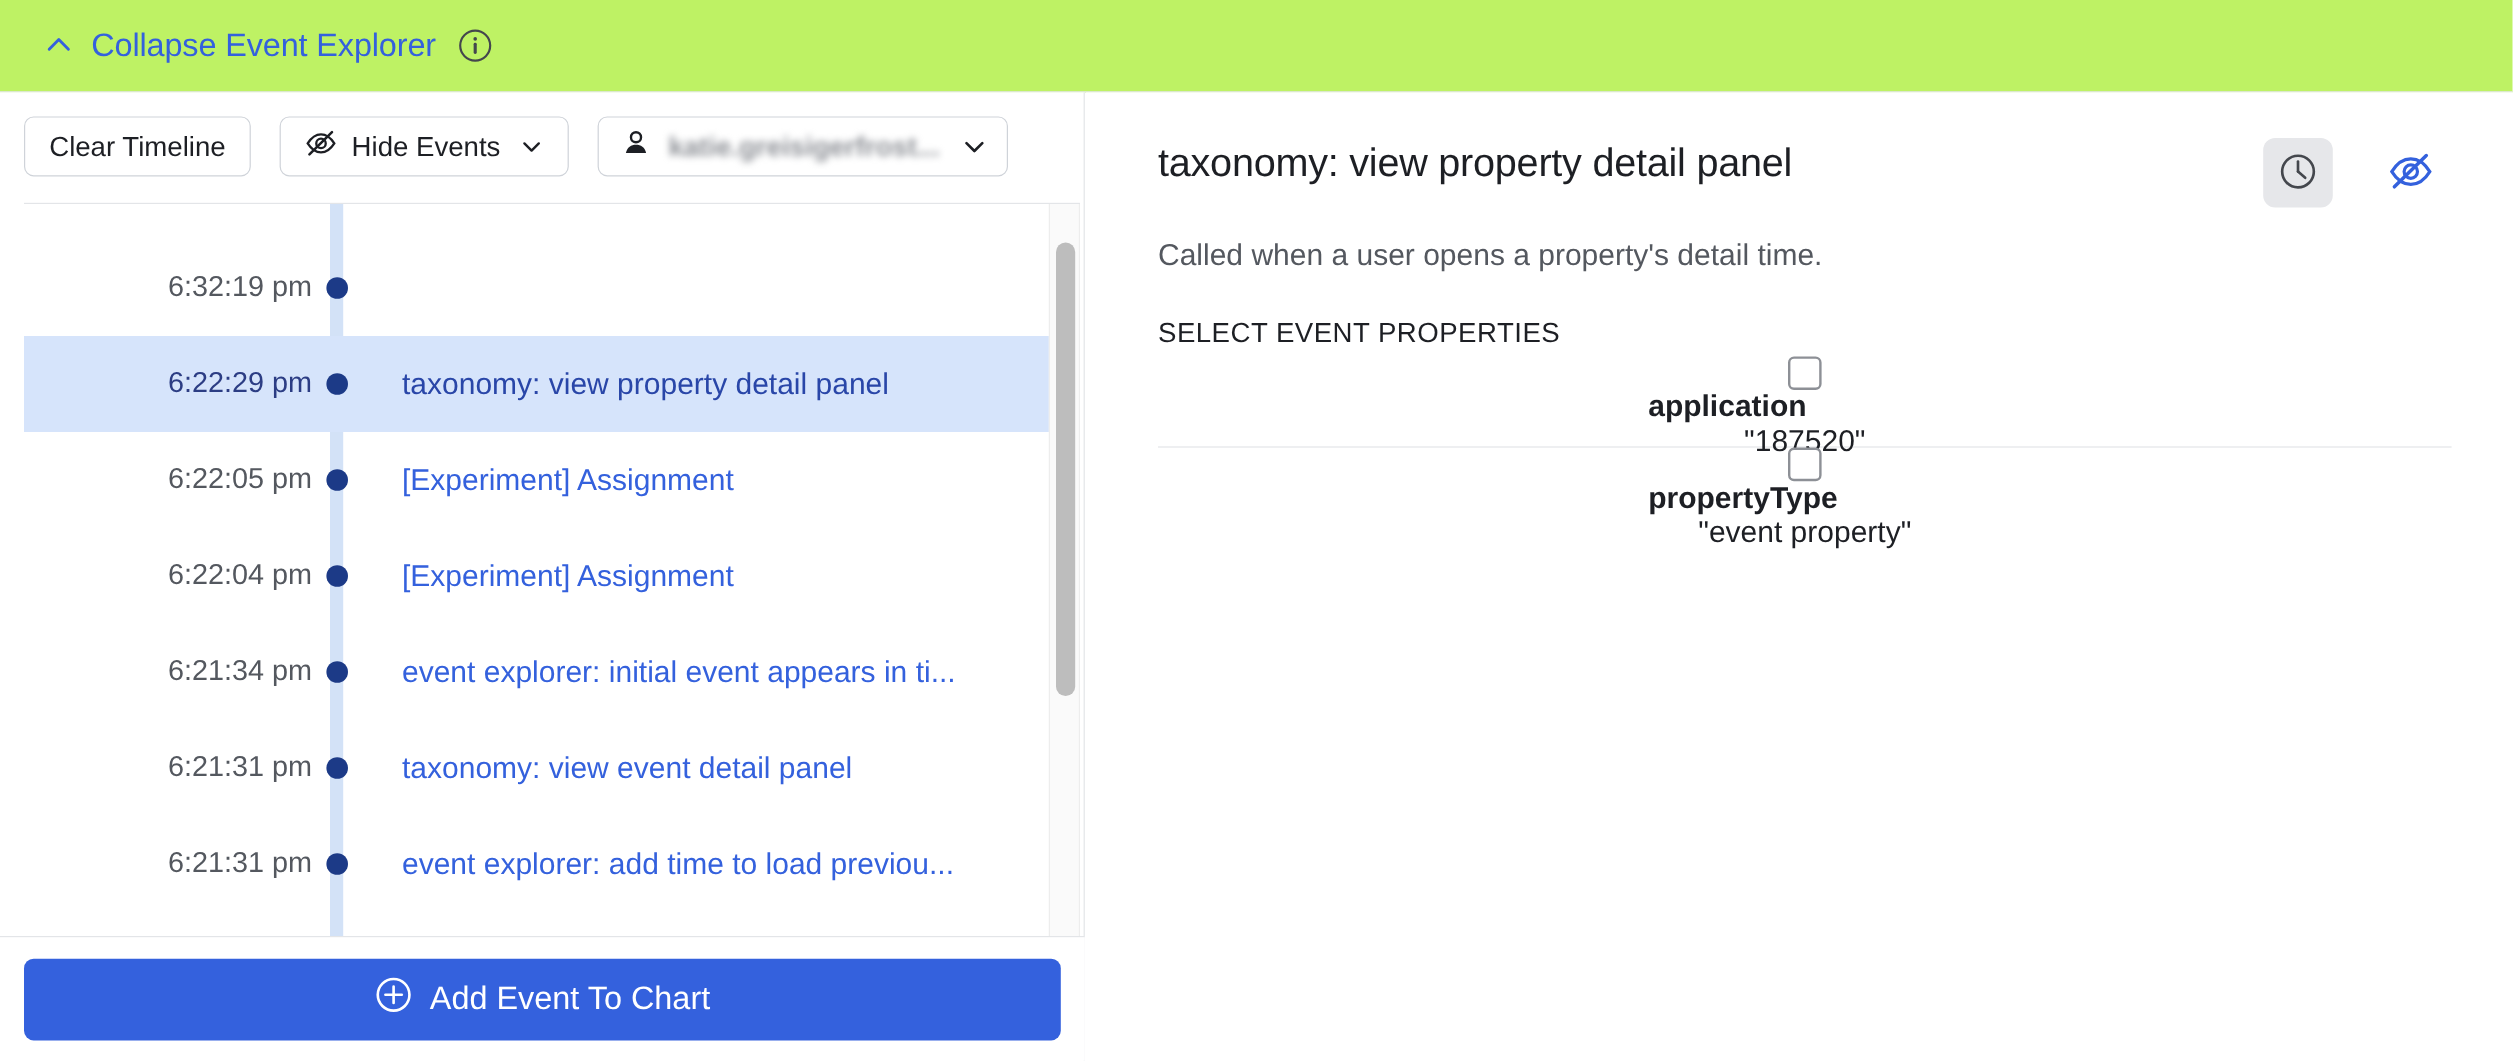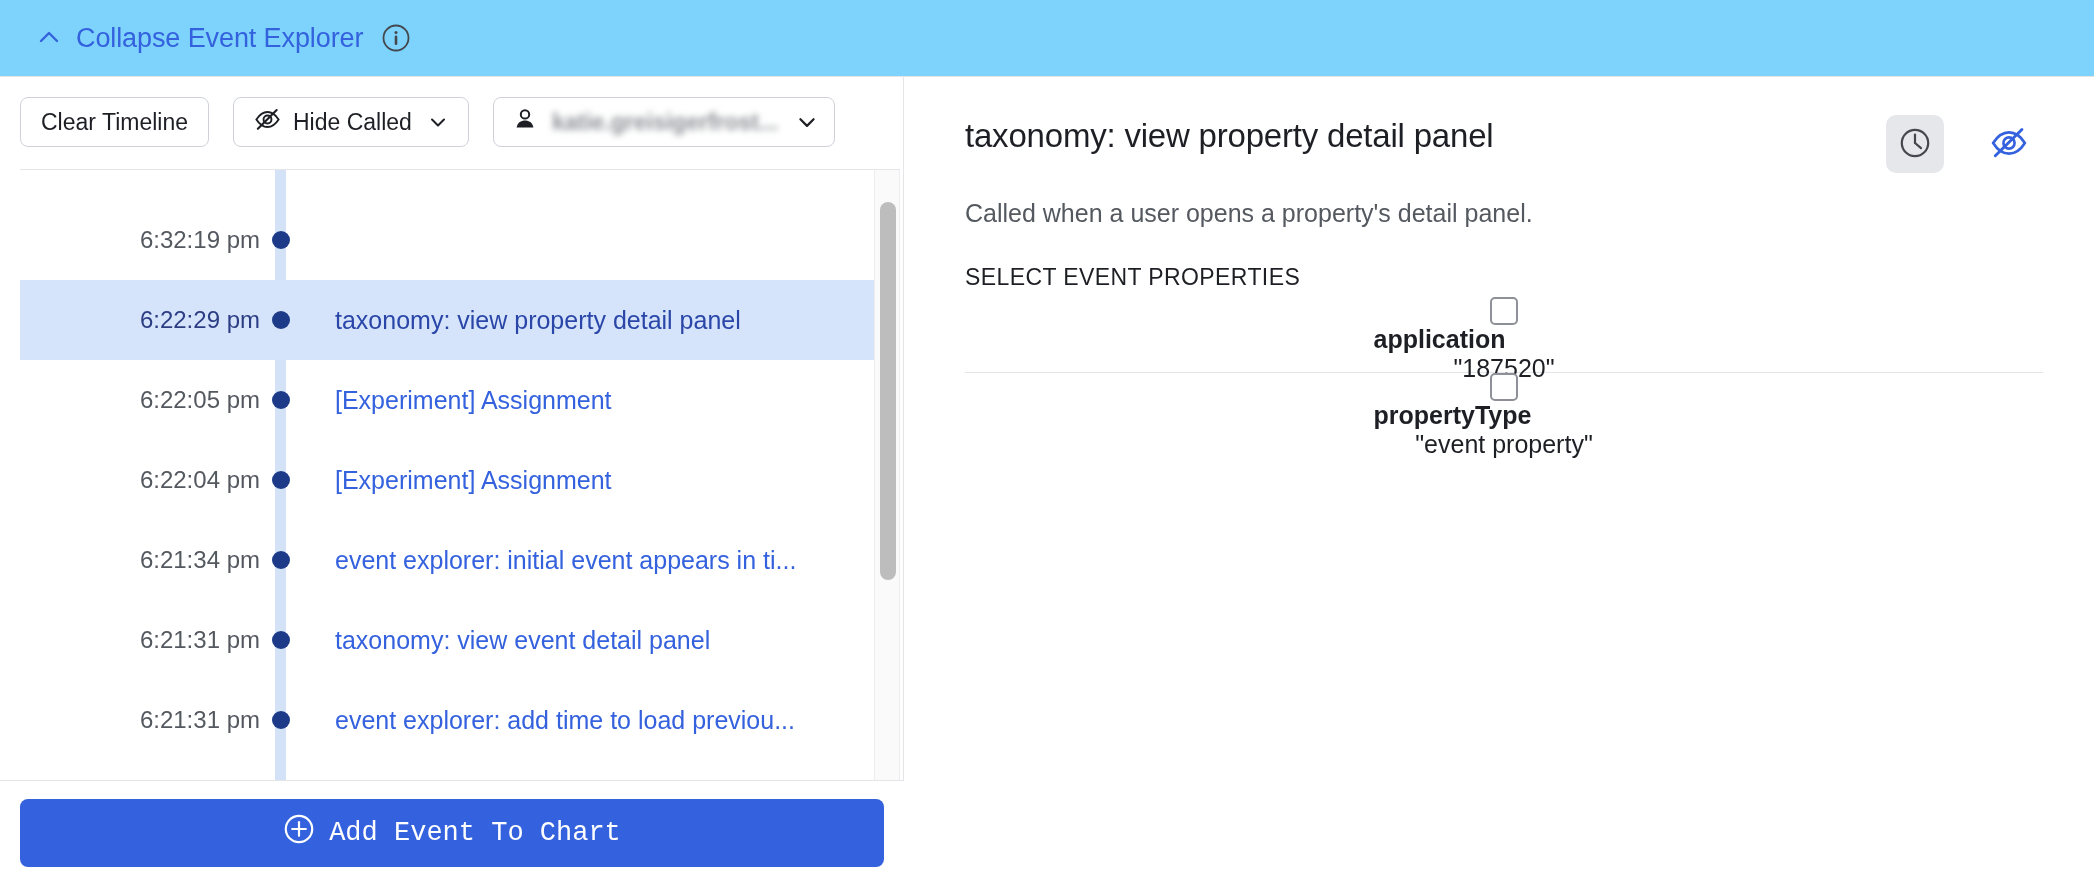--- a/index.html
+++ b/index.html
@@ -17,21 +17,21 @@
     height: 884px;
     background: #ffffff;
     overflow: hidden;
   }
 
   
   .topbar {
     position: absolute;
     left: 0; top: 0;
     width: 2094px; height: 77px;
-    background: #7dd3fc;
+    background: #bef264;
     border-bottom: 1px solid #e3e5e8;
     display: flex;
     align-items: center;
     padding-left: 36px;
   }
   .collapse-link {
     display: flex;
     align-items: center;
     gap: 14px;
     cursor: pointer;
@@ -213,21 +213,21 @@
     background: #3461dd;
     border: none;
     border-radius: 8px;
     color: #ffffff;
     font-size: 27px;
     display: flex;
     align-items: center;
     justify-content: center;
     gap: 14px;
     cursor: pointer;
-    font-family: Liberation Mono, monospace;
+    font-family: Liberation Sans, sans-serif;
   }
 
   
   .right-panel {
     position: absolute;
     left: 905px; top: 77px;
     width: 1189px; height: 807px;
     background: #ffffff;
     padding: 36px 56px 0 60px;
   }
@@ -333,21 +333,21 @@
       </button>
 
       <button class="tbtn">
         <span>
           <svg width="27" height="27" viewBox="0 0 28 28">
             <path d="M2.5 14 C6 8.5, 10 6.2, 14 6.2 C18 6.2, 22 8.5, 25.5 14 C22 19.5, 18 21.8, 14 21.8 C10 21.8, 6 19.5, 2.5 14 Z" fill="none" stroke="#1d1f24" stroke-width="2"></path>
             <circle cx="14" cy="14" r="4.1" fill="none" stroke="#1d1f24" stroke-width="2"></circle>
             <line x1="4" y1="23.5" x2="23.5" y2="4.2" stroke="#1d1f24" stroke-width="2.2" stroke-linecap="round"></line>
           </svg>
         </span>
-        <span>Hide Called</span>
+        <span>Hide Events</span>
         <span class="caret">
           <svg width="20" height="20" viewBox="0 0 20 20">
             <polyline points="4,7.5 10,13.5 16,7.5" fill="none" stroke="#1d1f24" stroke-width="2" stroke-linecap="round" stroke-linejoin="round"></polyline>
           </svg>
         </span>
       </button>
 
       <button class="tbtn user-btn">
         <span>
           <svg width="26" height="26" viewBox="0 0 26 26">
@@ -445,21 +445,21 @@
             <svg width="38" height="38" viewBox="0 0 30 30">
               <path d="M2.5 15 C6.2 9, 10.6 6.6, 15 6.6 C19.4 6.6, 23.8 9, 27.5 15 C23.8 21, 19.4 23.4, 15 23.4 C10.6 23.4, 6.2 21, 2.5 15 Z" fill="none" stroke="#3461dd" stroke-width="2.1"></path>
               <circle cx="15" cy="15" r="4.4" fill="none" stroke="#3461dd" stroke-width="2.1"></circle>
               <line x1="4.2" y1="25" x2="25.2" y2="4.4" stroke="#3461dd" stroke-width="2.3" stroke-linecap="round"></line>
             </svg>
           </span>
         </button>
       </div>
     </div>
 
-    <div class="detail-desc">Called when a user opens a property's detail panel.</div>
+    <div class="detail-desc">Called when a user opens a property's detail time.</div>
     <div class="section-title">SELECT EVENT PROPERTIES</div>
 
     <div class="prop-list" id="prop-list">
         <div class="prop-row">
           <div class="cbox"></div>
           <div class="prop-name">application</div>
           <div class="prop-value">"187520"</div>
         </div>
         <div class="prop-row">
           <div class="cbox"></div>

